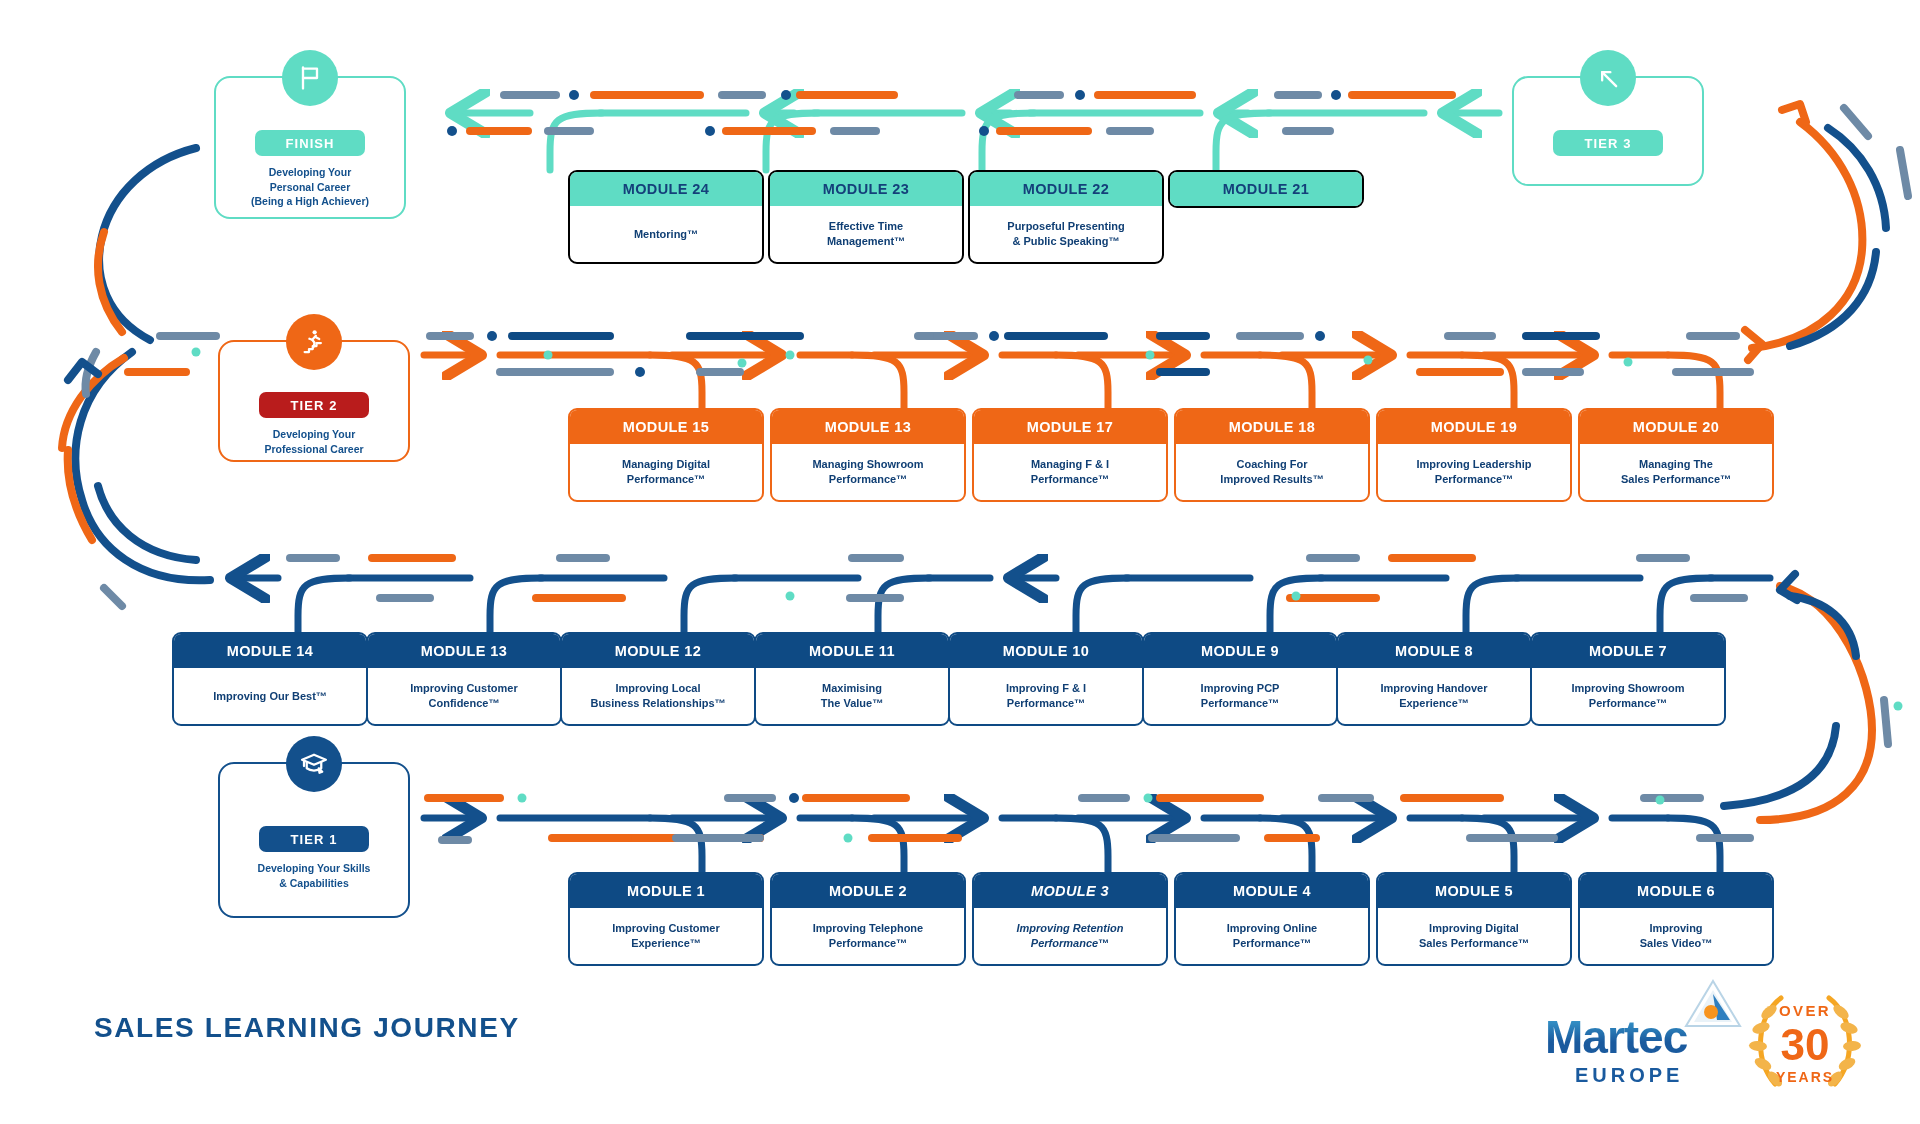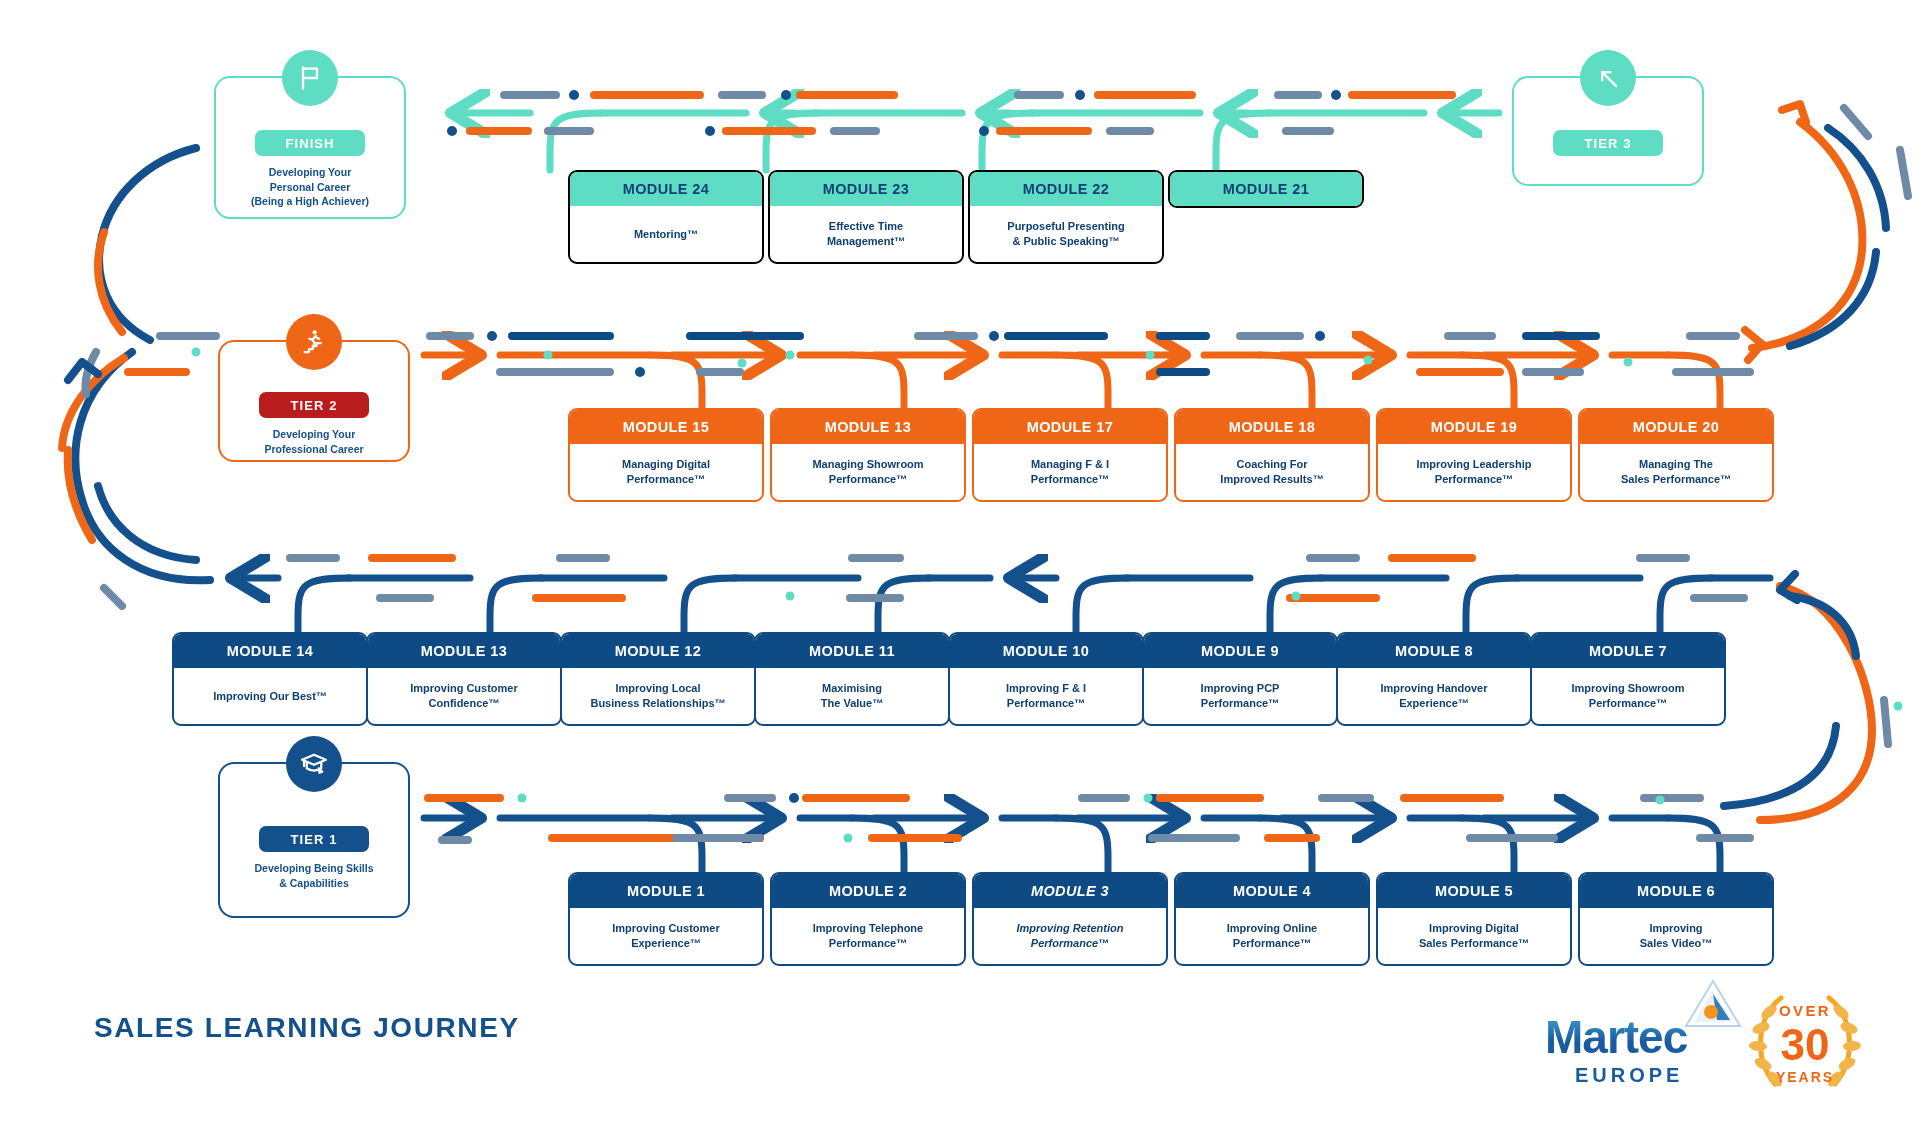--- a/index.html
+++ b/index.html
@@ -364,21 +364,21 @@
           <g fill="none" stroke="#fff" stroke-width="1.8" stroke-linecap="round" stroke-linejoin="round">
         <path d="M2.5 8.6 L12 4.6 L21.5 8.6 L12 12.6 Z"></path>
         <path d="M6.2 10.4 V15.4 C6.2 15.4 8.6 17.2 12 17.2 C15.4 17.2 17.8 15.4 17.8 15.4 V10.4"></path>
         <path d="M4 9.4 V13.6"></path>
         <path d="M15.8 15.4 L18.6 18.2 L16.4 19 Z" fill="#fff"></path>
           </g>
         </svg>
     </div>
     <div class="pill">TIER 1</div>
     <div class="sub">
-      <div>Developing Being Skills</div>
+      <div>Developing Your Skills</div>
       <div>&amp; Capabilities</div>
     </div>
   </div>
 
   <div id="cards">
       <div class="card teal" style="left: 568px; top: 170px;">
         <div class="hd">MODULE 24</div>
         <div class="bd">
           <div>
             <div>Mentoring™</div>

